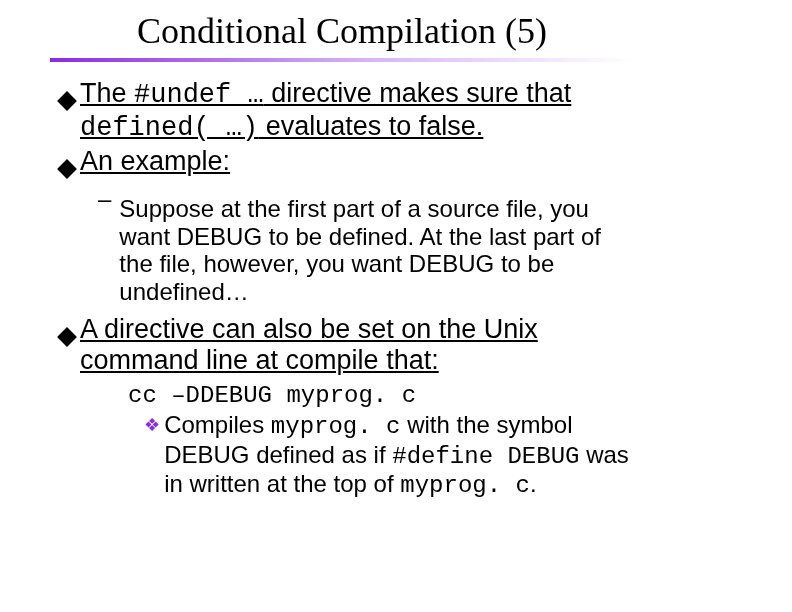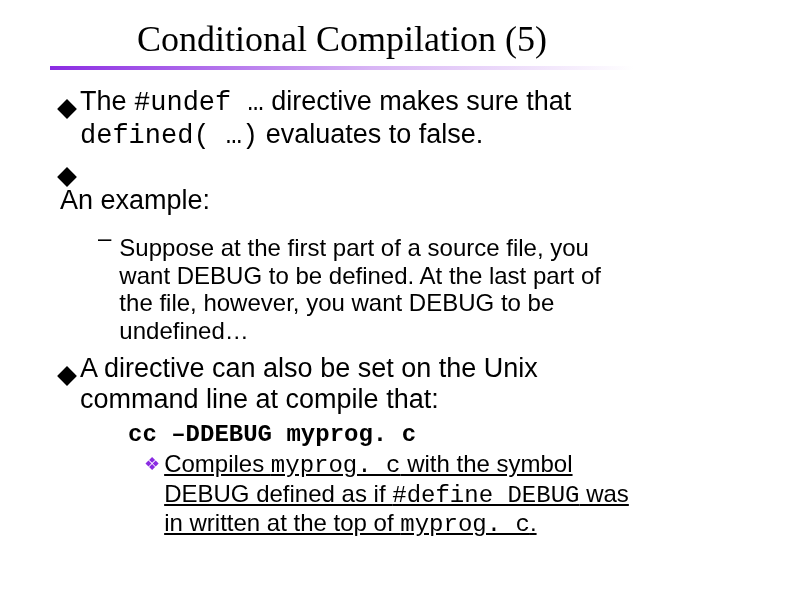--- a/index.html
+++ b/index.html
@@ -11,21 +11,21 @@
     font-family: Arial, Helvetica, sans-serif;
     color: #000000;
     overflow: hidden;
     box-sizing: border-box;
   }
   .slide {
     width: 684px;
     height: 612px;
     position: relative;
     box-sizing: border-box;
-    padding: 18px 50px 0 50px;
+    padding: 10px 50px 0 50px;
   }
   .title {
     font-family: "Times New Roman", Times, serif;
     font-size: 36px;
     text-align: center;
     margin: 0 0 6px 0;
     font-weight: normal;
   }
   .rule {
     height: 4px;
@@ -33,22 +33,23 @@
     margin-bottom: 16px;
   }
   .body {
     font-size: 27px;
     line-height: 1.15;
   }
   .lvl1 {
     display: flex;
     margin: 0 0 0 0;
     padding-left: 10px;
+    text-decoration: underline;
   }
-  .lvl1 + .lvl1 { margin-top: 2px; flex-direction: column; }
+  .lvl1 + .lvl1 { margin-top: 2px; }
   .lvl1 .bullet {
     flex: 0 0 auto;
     margin-right: 6px;
     position: relative;
     top: 6px;
   }
   .diamond {
     display: inline-block;
     width: 14px;
     height: 14px;
@@ -70,37 +71,36 @@
   }
   .lvl2 .dash {
     flex: 0 0 auto;
     margin-right: 8px;
   }
   .lvl2 .text { flex: 1 1 auto; margin-top: 10px; }
   .lvl3 {
     font-size: 24px;
     padding-left: 78px;
     margin-top: 6px;
-    font-weight: bold;
   }
   .lvl4 {
     display: flex;
     font-size: 24px;
     padding-left: 94px;
     margin-top: 2px;
   }
   .lvl4 .sym {
     flex: 0 0 auto;
     margin-right: 4px;
     color: #8a2be2;
     font-size: 18px;
     position: relative;
     top: 4px;
   }
-  .lvl4 .text { flex: 1 1 auto; text-decoration: underline; }
+  .lvl4 .text { flex: 1 1 auto; }
 </style>
 </head>
 <body>
 
 <div class="slide">
 
   <h1 class="title">Conditional Compilation (5)</h1>
   <div class="rule"></div>
 
   <div class="body">

